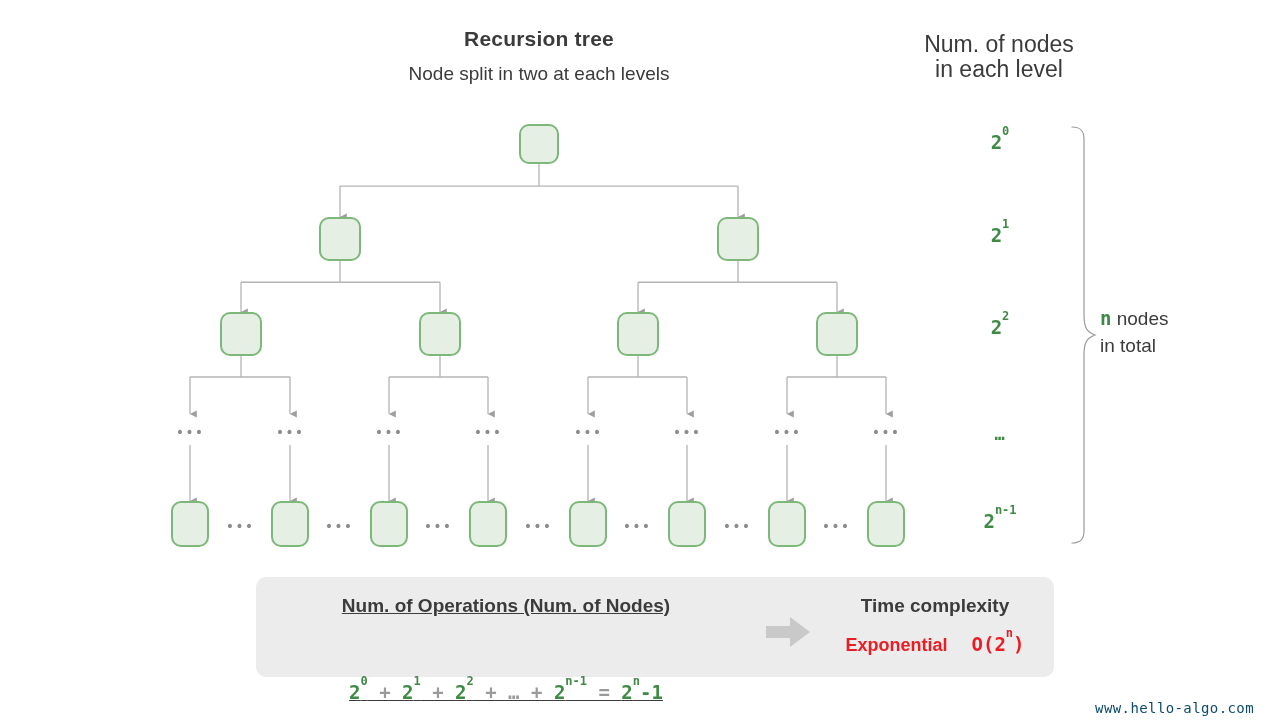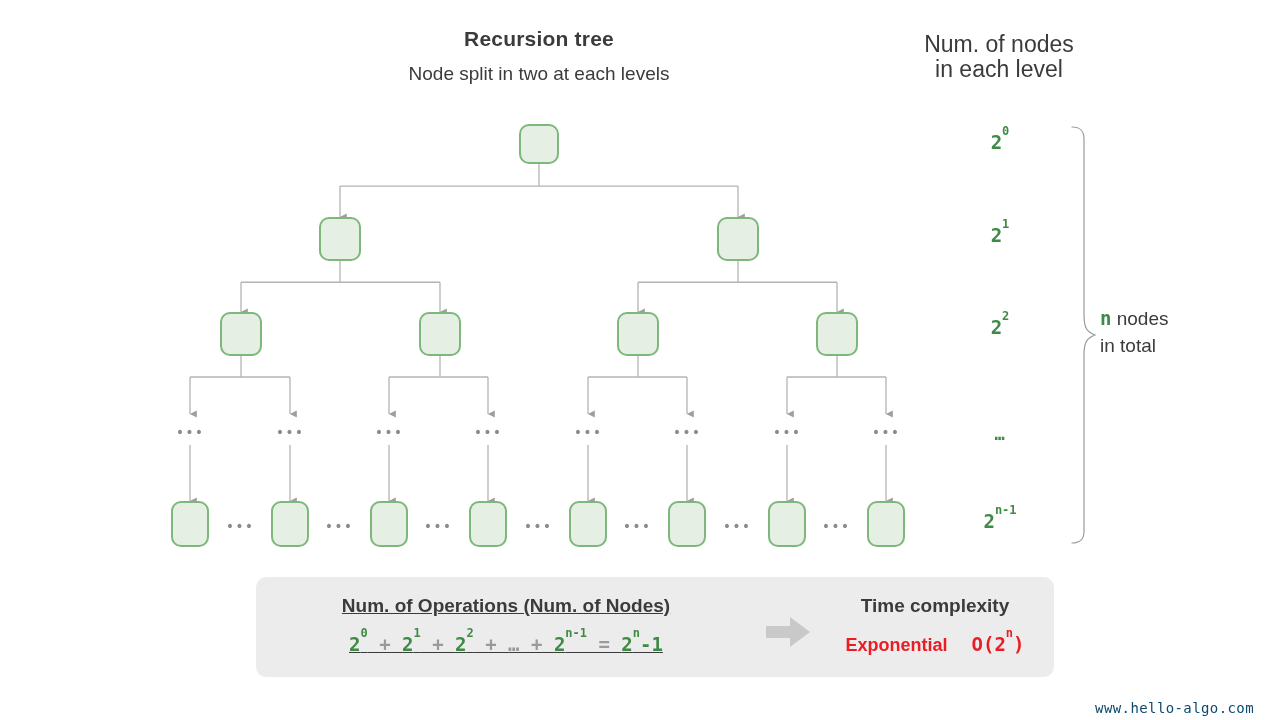--- a/index.html
+++ b/index.html
@@ -51,21 +51,21 @@
   
   .panel{
     position:absolute;left:256px;top:577px;width:798px;height:100px;
     background:#ececec;border-radius:10px;
   }
   .p-left{position:absolute;left:0px;top:14px;width:500px;text-align:center;text-decoration:underline;}
   .p-right{position:absolute;left:560px;top:14px;width:238px;text-align:center;}
   .p-head{font-size:19px;font-weight:bold;color:#3b3b3b;line-height:30px;white-space:nowrap;}
   .p-formula{
     font-family:"DejaVu Sans Mono","Liberation Mono",monospace;
-    font-size:19px;font-weight:bold;line-height:38px;color:#3f8a45;white-space:nowrap;
+    font-size:19px;font-weight:bold;line-height:38px;color:#3f8a45;white-space:nowrap;margin-top:48px;
   }
   .p-formula .op{color:#9a9a9a;font-weight:bold;}
   .p-formula sup{font-size:12px;position:relative;top:-.55em;}
   .p-res{line-height:38px;white-space:nowrap;}
   .p-res .word{font-size:18px;font-weight:bold;color:#ec1c24;}
   .p-res .big-o{
     font-family:"DejaVu Sans Mono","Liberation Mono",monospace;
     font-size:19px;font-weight:bold;color:#ec1c24;margin-left:24px;
   }
   .p-res .big-o sup{font-size:12px;position:relative;top:-.55em;}

